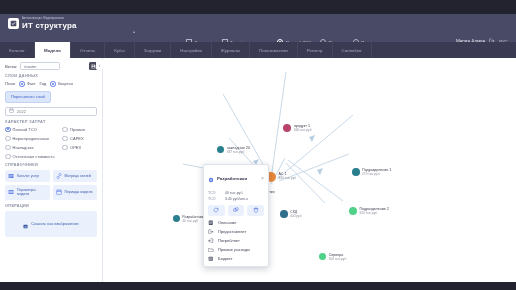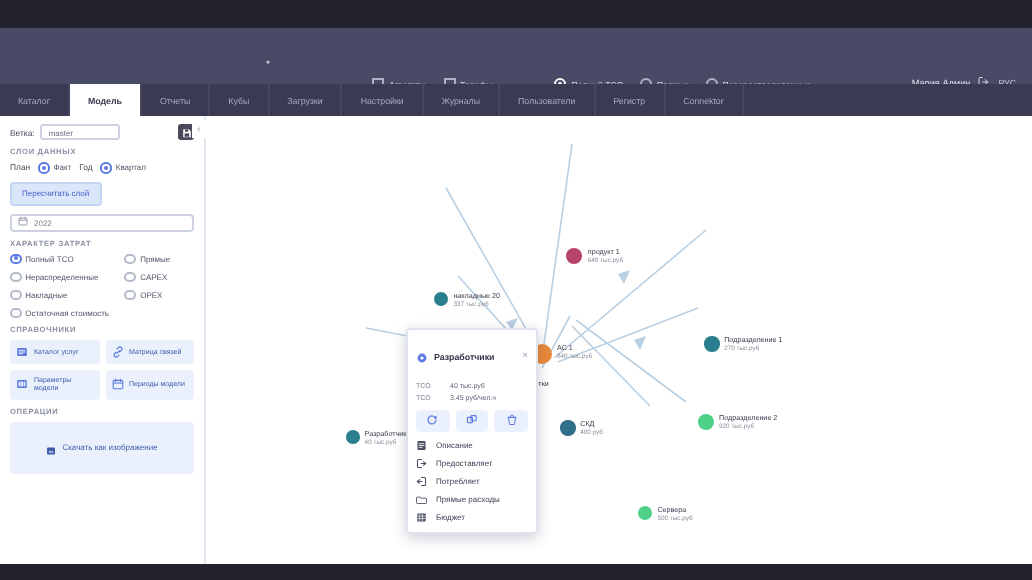--- a/index.html
+++ b/index.html
@@ -107,20 +107,32 @@
   .wm{position:absolute;right:10px;bottom:14px;font-size:8px;color:#f2f3f7;letter-spacing:1px;}
 </style>
 </head>
 <body>
 
 <div class="screen">
 
   <div class="chrome-top"></div>
 
   <div class="appheader">
+    <div class="logo-wrap">
+      <div class="logo-box">
+        <svg width="7" height="7" viewBox="0 0 10 10">
+            <rect x="1" y="1" width="8" height="8" rx="1.2" fill="#494a66"></rect>
+            <path d="M3 5.2 L4.4 6.6 L7 3.6" stroke="#fff" stroke-width="1.1" fill="none" stroke-linecap="round" stroke-linejoin="round"></path>
+          </svg>
+      </div>
+      <div class="logo-txt">
+        <span class="logo-sub">Автоматизация. Моделирование</span>
+        <span class="logo-main">ИТ структура</span>
+      </div>
+    </div>
 
     <div class="hdr-dot">•</div>
 
     <div class="hdr-checks">
       <label class="chk">
         <i></i>
         <span>Агрегаты</span>
       </label>
       <label class="chk">
         <i></i>

